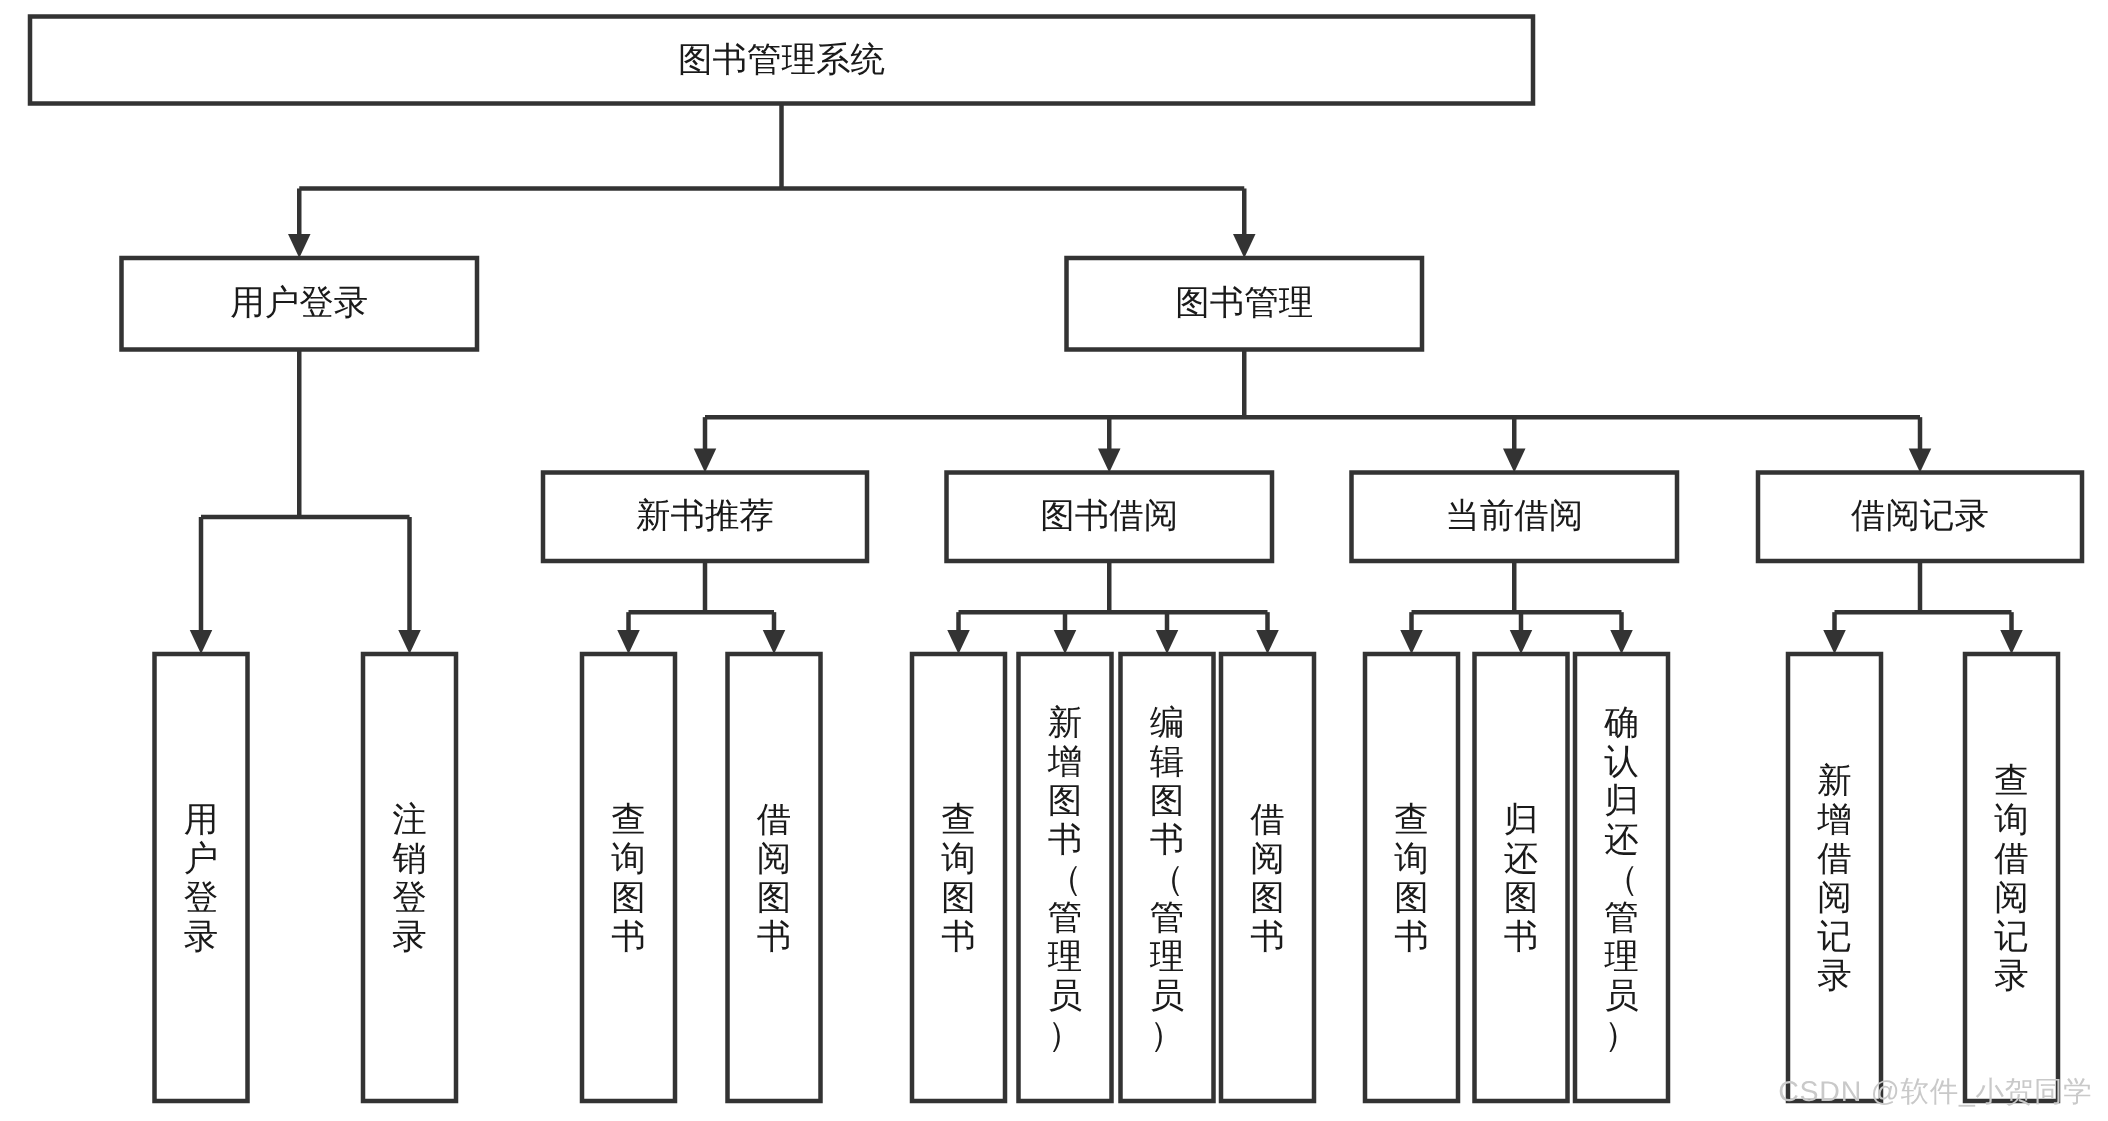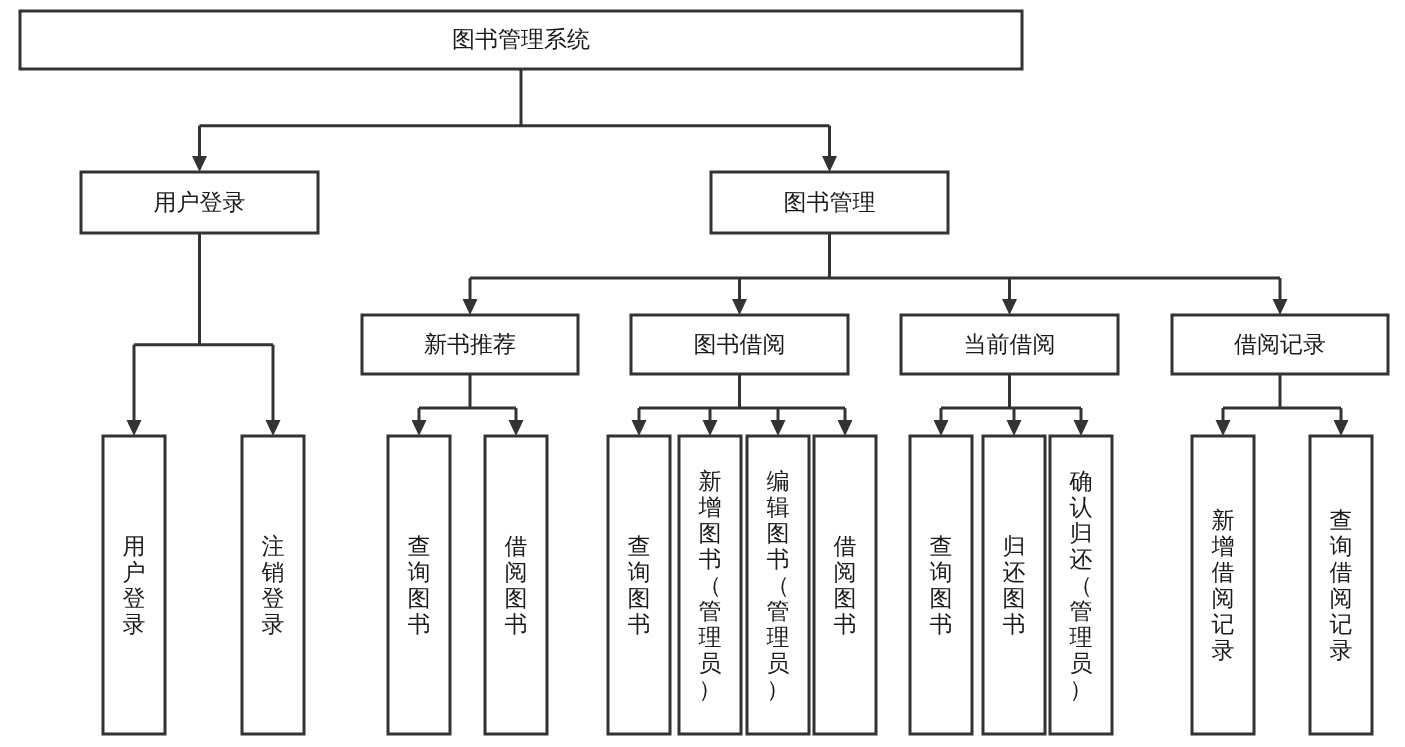--- a/index.html
+++ b/index.html
@@ -200,13 +200,14 @@
         <g>
           <rect x="1192" y="436" width="62" height="298" class="node-box"></rect>
           <text x="1223" y="528" class="node-label-v"><tspan x="1223" dy="0">新</tspan><tspan x="1223" dy="26">增</tspan><tspan x="1223" dy="26">借</tspan><tspan x="1223" dy="26">阅</tspan><tspan x="1223" dy="26">记</tspan><tspan x="1223" dy="26">录</tspan></text>
         </g>
         <g>
           <rect x="1310" y="436" width="62" height="298" class="node-box"></rect>
           <text x="1341" y="528" class="node-label-v"><tspan x="1341" dy="0">查</tspan><tspan x="1341" dy="26">询</tspan><tspan x="1341" dy="26">借</tspan><tspan x="1341" dy="26">阅</tspan><tspan x="1341" dy="26">记</tspan><tspan x="1341" dy="26">录</tspan></text>
         </g>
       </g>
     </svg>
+  <div class="watermark">CSDN @软件_小贺同学</div>
 </div>
 
 </body></html>

